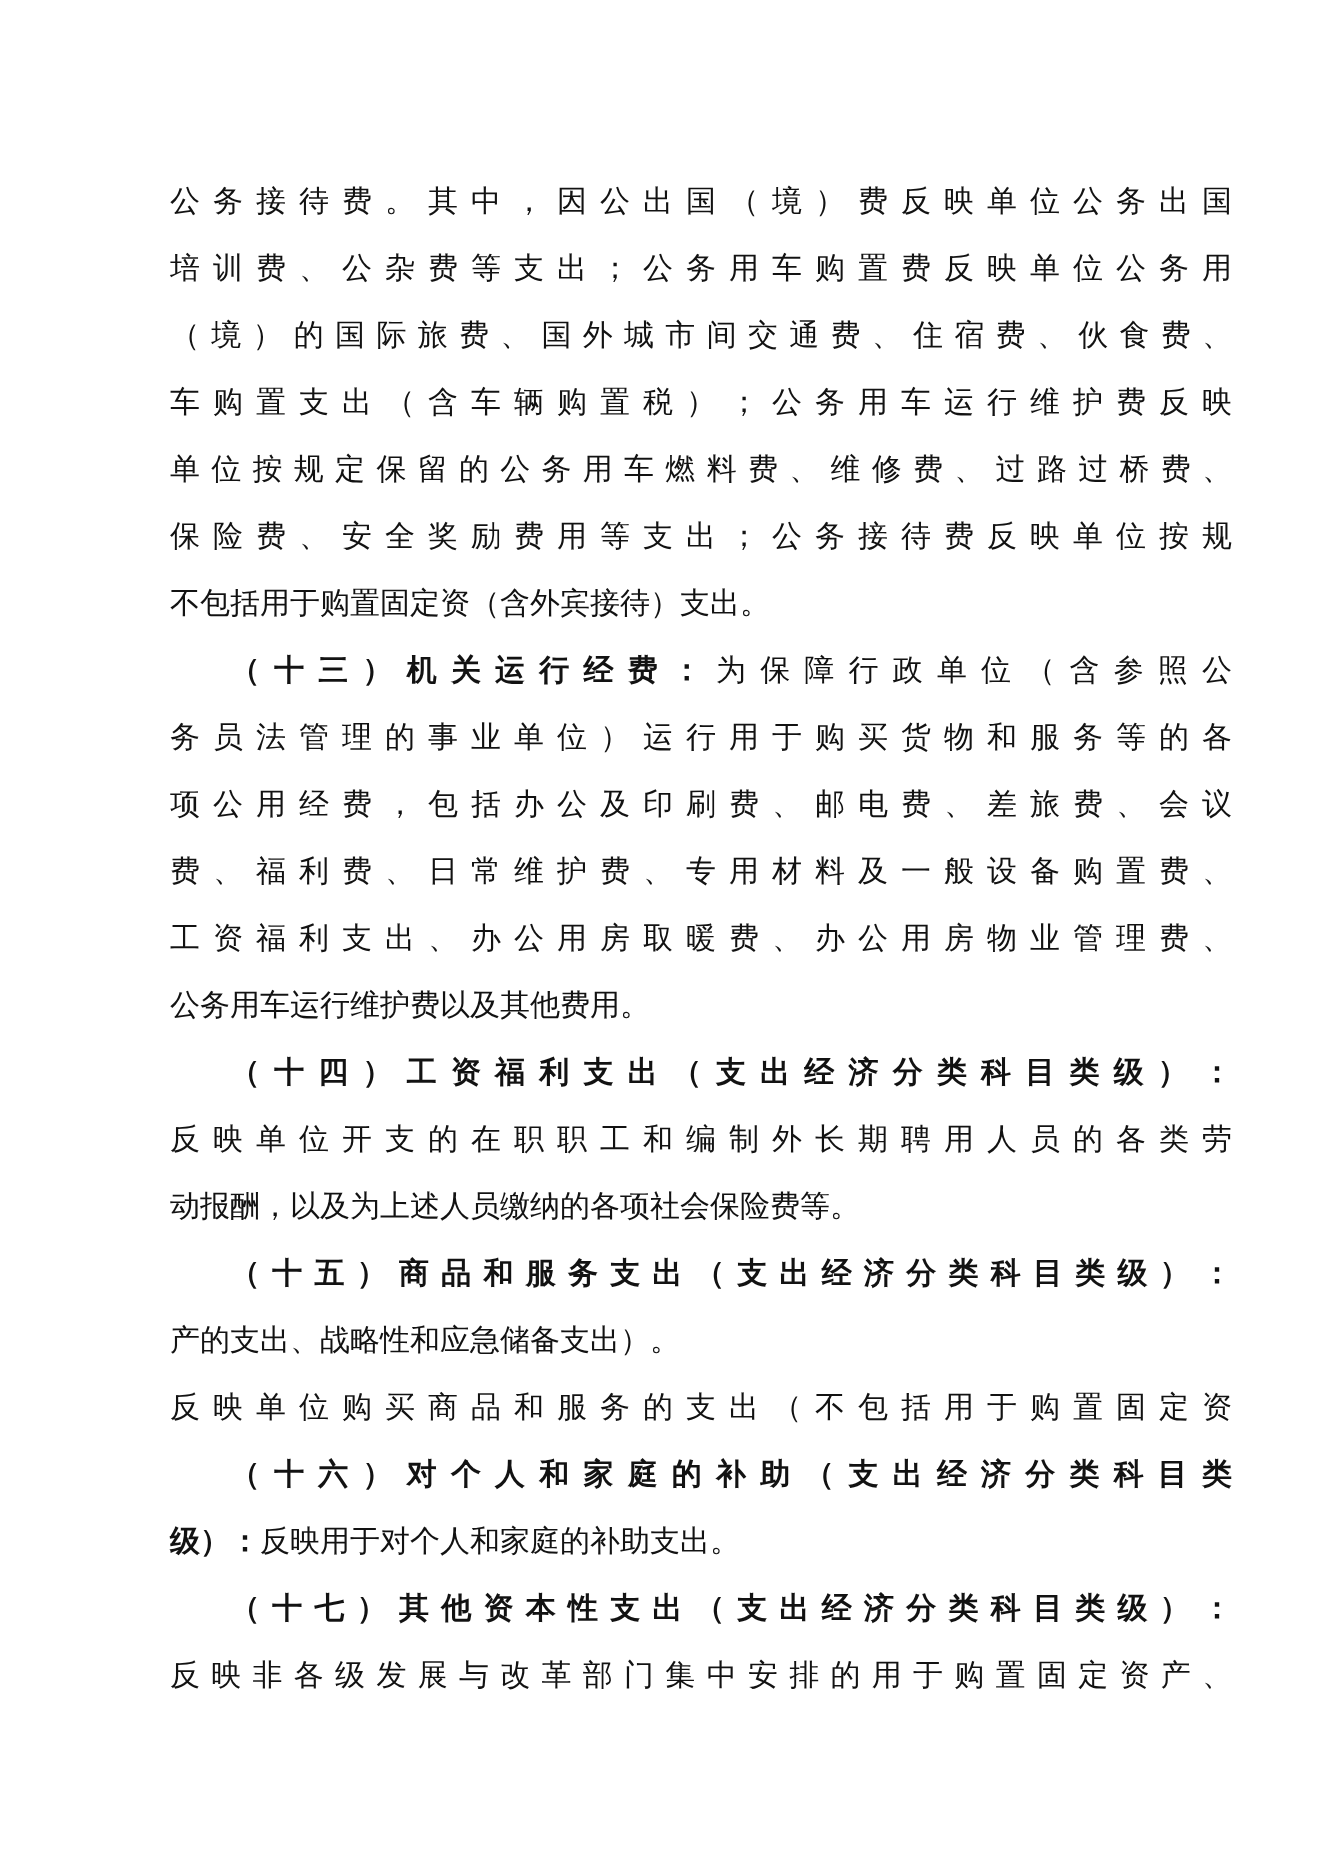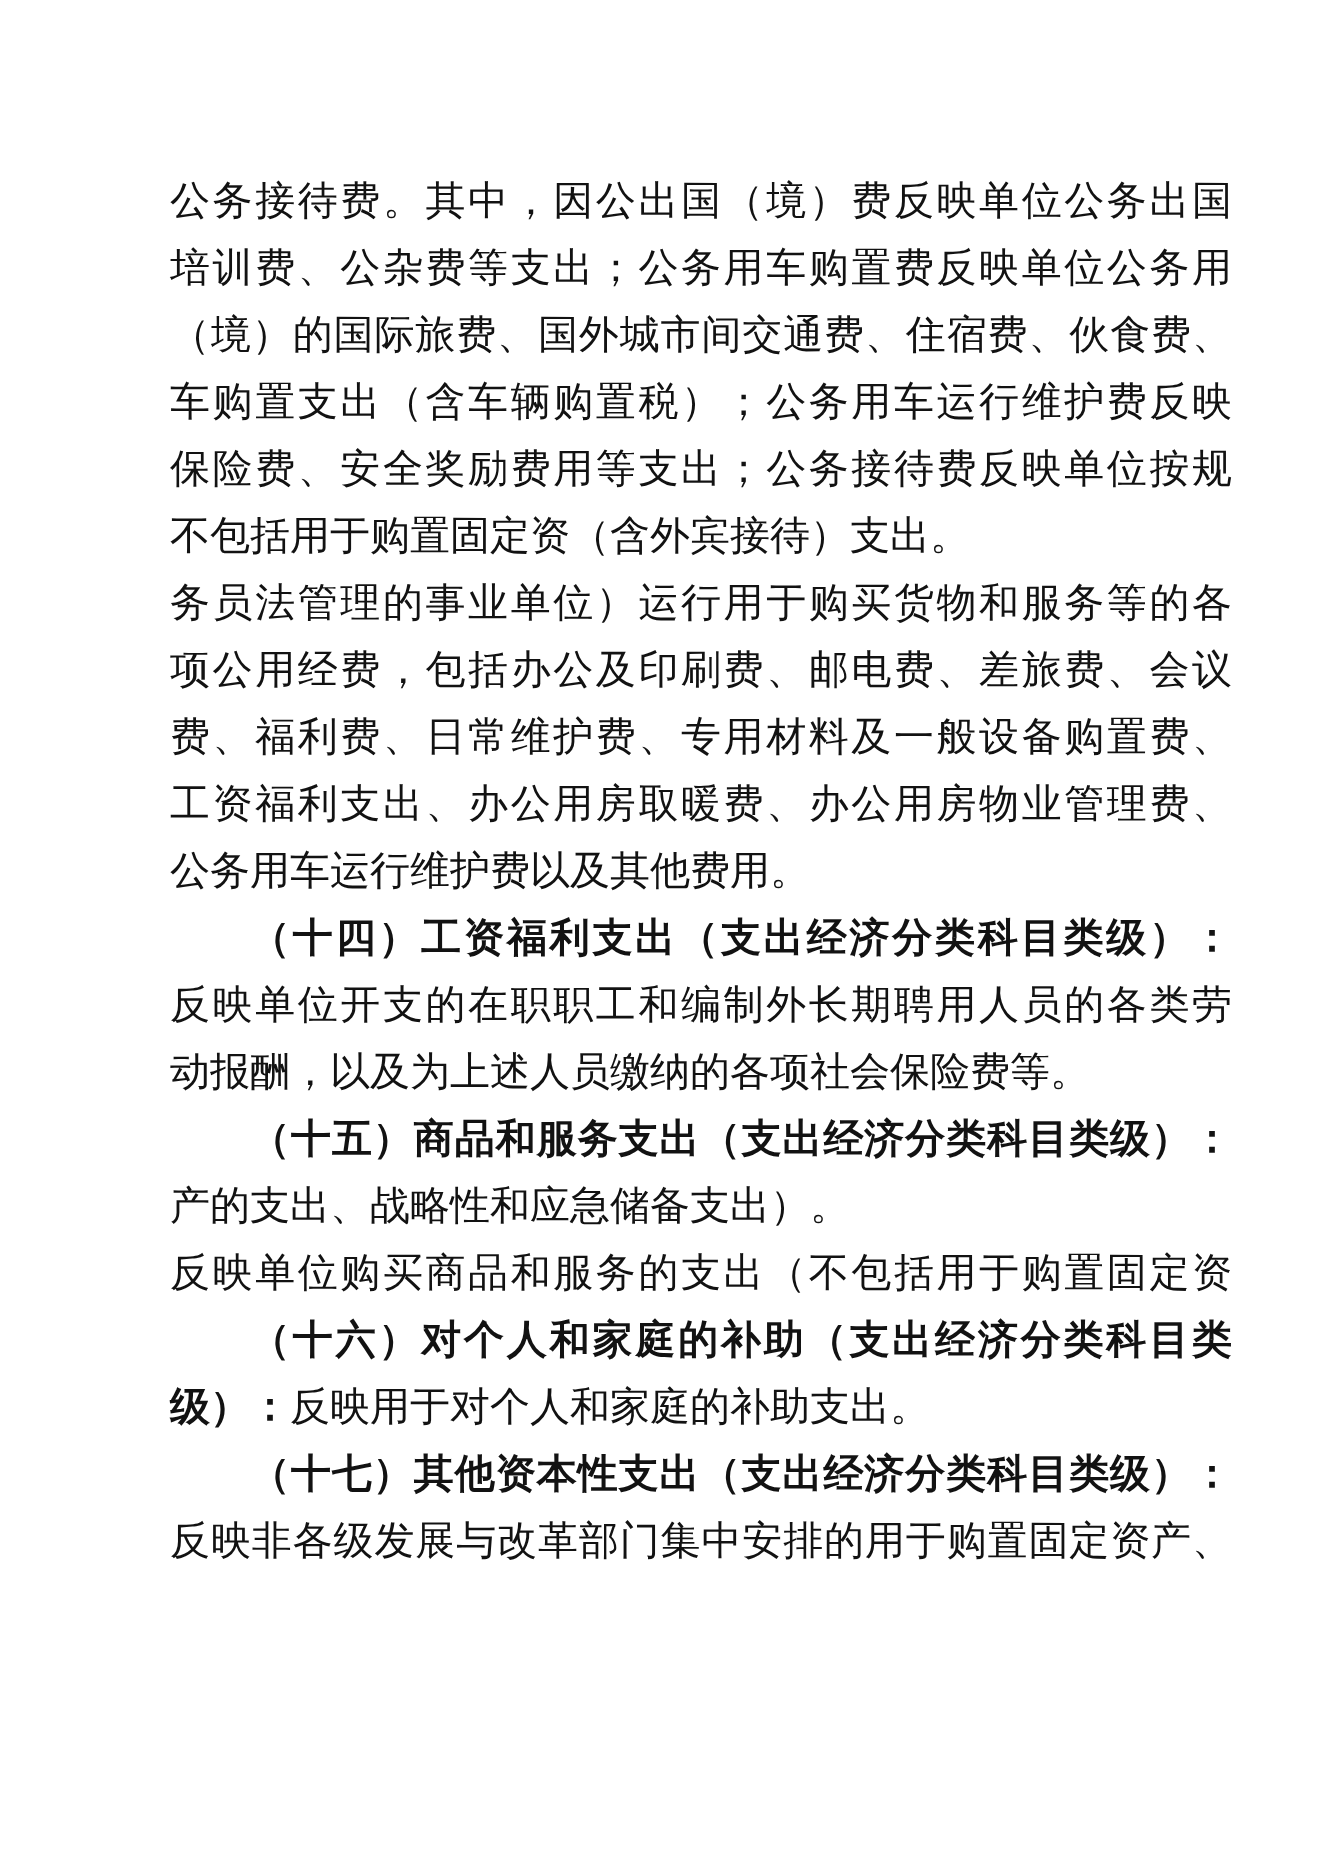--- a/index.html
+++ b/index.html
@@ -13,21 +13,21 @@
     height: 1871px;
     margin: 0 auto;
     background: #ffffff;
     box-sizing: border-box;
     padding: 167px 92px 0 170px;
     font-family: "Liberation Serif", "DejaVu Serif", serif;
     color: #121212;
     overflow: hidden;
   }
   .doc-line {
-    font-size: 40px;
+    font-size: 30px;
     line-height: 67px;
     height: 67px;
     letter-spacing: 0;
     text-align: justify;
     text-align-last: left;
     white-space: normal;
     overflow: visible;
   }
   .doc-line.full {
     text-align-last: justify;
@@ -44,22 +44,24 @@
 </style>
 </head>
 <body>
 
 <div class="page">
   <div id="doc-body">
       <div class="doc-line full"><span class="regular-run">公务接待费。其中，因公出国（境）费反映单位公务出国</span></div>
       <div class="doc-line full"><span class="regular-run">培训费、公杂费等支出；公务用车购置费反映单位公务用</span></div>
       <div class="doc-line full"><span class="regular-run">（境）的国际旅费、国外城市间交通费、住宿费、伙食费、</span></div>
       <div class="doc-line full"><span class="regular-run">车购置支出（含车辆购置税）；公务用车运行维护费反映</span></div>
+      <div class="doc-line full"><span class="regular-run">单位按规定保留的公务用车燃料费、维修费、过路过桥费、</span></div>
       <div class="doc-line full"><span class="regular-run">保险费、安全奖励费用等支出；公务接待费反映单位按规</span></div>
       <div class="doc-line"><span class="regular-run">不包括用于购置固定资（含外宾接待）支出。</span></div>
+      <div class="doc-line full indent"><span class="bold-run">（十三）机关运行经费：</span><span class="regular-run">为保障行政单位（含参照公</span></div>
       <div class="doc-line full"><span class="regular-run">务员法管理的事业单位）运行用于购买货物和服务等的各</span></div>
       <div class="doc-line full"><span class="regular-run">项公用经费，包括办公及印刷费、邮电费、差旅费、会议</span></div>
       <div class="doc-line full"><span class="regular-run">费、福利费、日常维护费、专用材料及一般设备购置费、</span></div>
       <div class="doc-line full"><span class="regular-run">工资福利支出、办公用房取暖费、办公用房物业管理费、</span></div>
       <div class="doc-line"><span class="regular-run">公务用车运行维护费以及其他费用。</span></div>
       <div class="doc-line full indent"><span class="bold-run">（十四）工资福利支出（支出经济分类科目类级）：</span></div>
       <div class="doc-line full"><span class="regular-run">反映单位开支的在职职工和编制外长期聘用人员的各类劳</span></div>
       <div class="doc-line"><span class="regular-run">动报酬，以及为上述人员缴纳的各项社会保险费等。</span></div>
       <div class="doc-line full indent"><span class="bold-run">（十五）商品和服务支出（支出经济分类科目类级）：</span></div>
       <div class="doc-line"><span class="regular-run">产的支出、战略性和应急储备支出）。</span></div>

